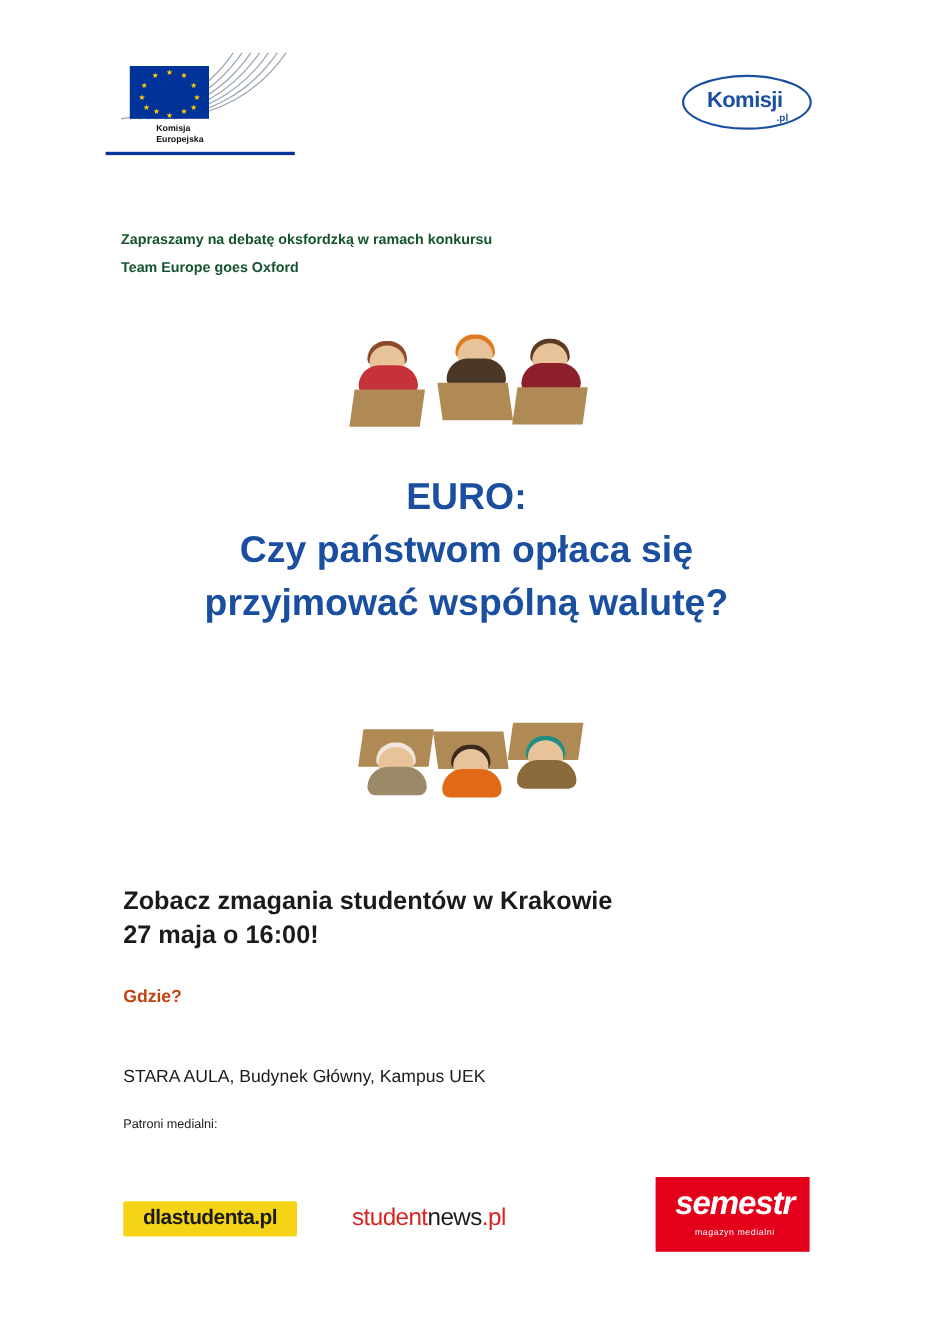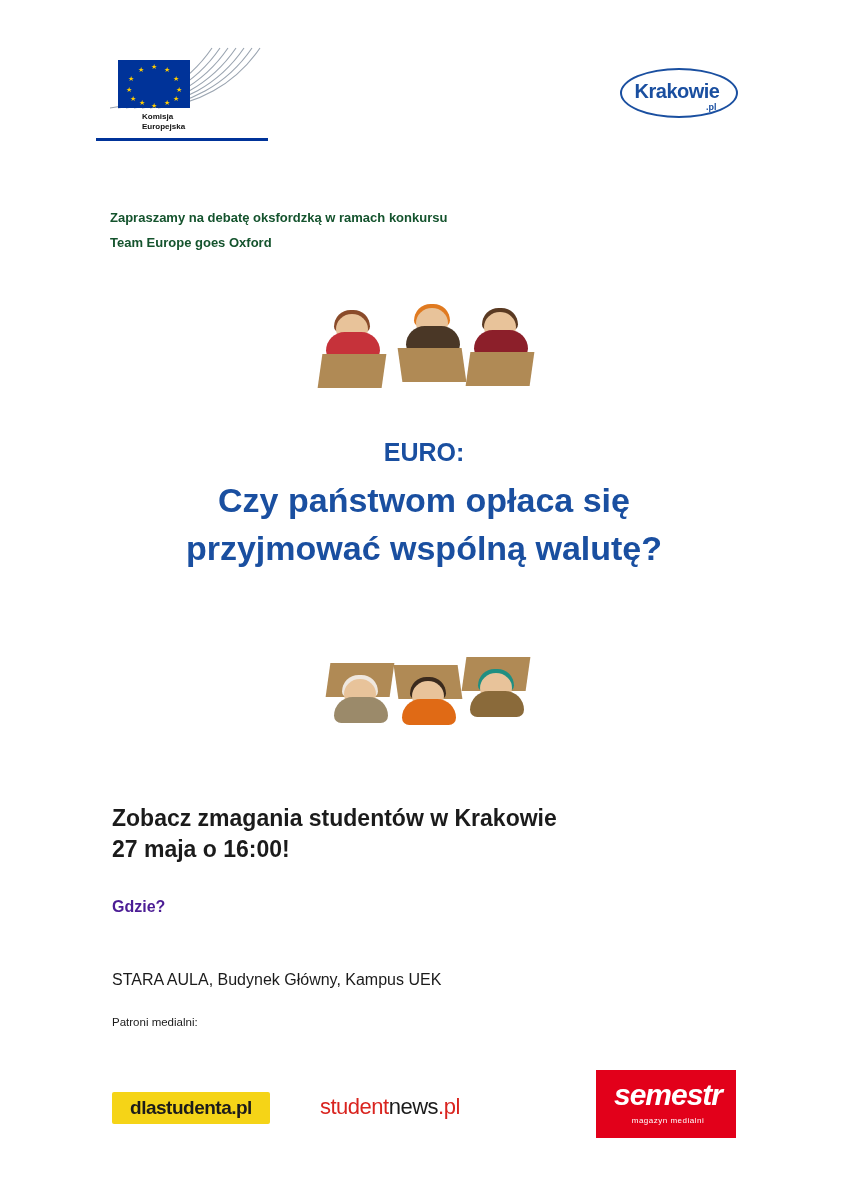--- a/index.html
+++ b/index.html
@@ -198,21 +198,21 @@
   .title {
     position: absolute;
     left: 0;
     right: 0;
     top: 428px;
     text-align: center;
     color: #1a4fa0;
     font-weight: bold;
     line-height: 48px;
   }
-  .title-line-1 { font-size: 25px; }
+  .title-line-1 { font-size: 34px; }
   .title-line-2 { font-size: 34px; }
   .title-line-3 { font-size: 34px; }
 
   
   .cta {
     position: absolute;
     left: 112px;
     top: 803px;
     width: 640px;
     font-size: 23px;
@@ -220,21 +220,21 @@
     line-height: 31px;
     color: #1b1b1b;
   }
 
   .where-label {
     position: absolute;
     left: 112px;
     top: 898px;
     font-size: 16px;
     font-weight: bold;
-    color: #4c1d95;
+    color: #c2410c;
   }
   .where-value {
     position: absolute;
     left: 112px;
     top: 971px;
     font-size: 16px;
     color: #1b1b1b;
   }
 
   .credits {
@@ -362,21 +362,21 @@
       </div>
       <div class="ec-text">
         <div>Komisja</div>
         <div>Europejska</div>
       </div>
       <div class="ec-rule"></div>
     </div>
 
     <div class="euractiv-logo">
       <div class="euractiv-oval"></div>
-      <div class="euractiv-word">Krakowie</div>
+      <div class="euractiv-word">Komisji</div>
       <div class="euractiv-pl">.pl</div>
     </div>
   </div>
 
   <div class="intro">
     <div>Zapraszamy na debatę oksfordzką w ramach konkursu</div>
     <div>Team Europe goes Oxford</div>
   </div>
 
   <div class="people-top">

